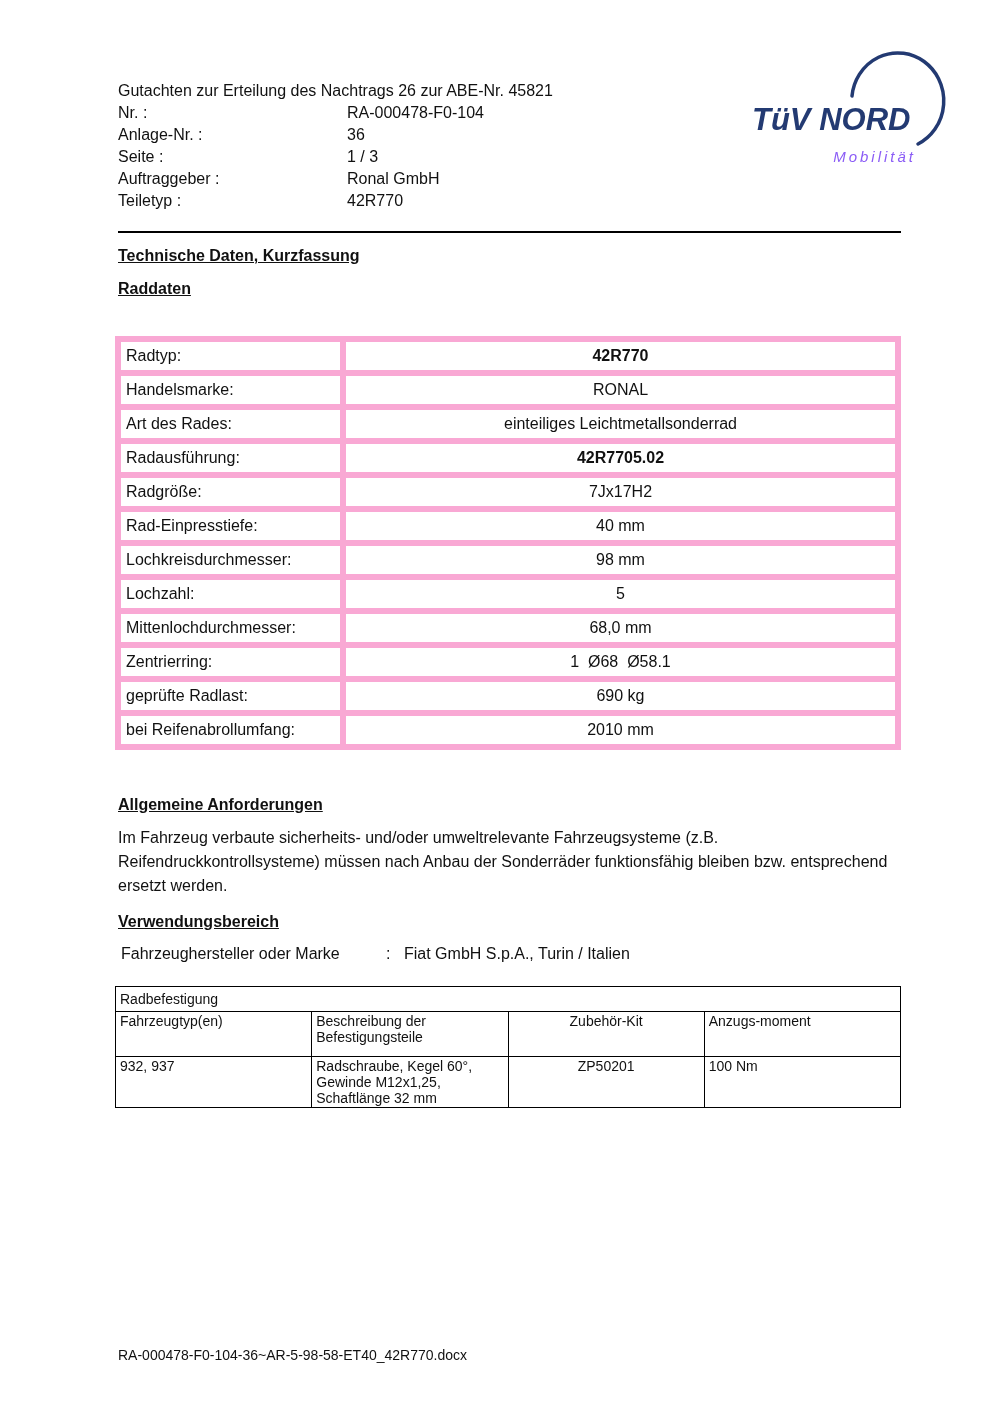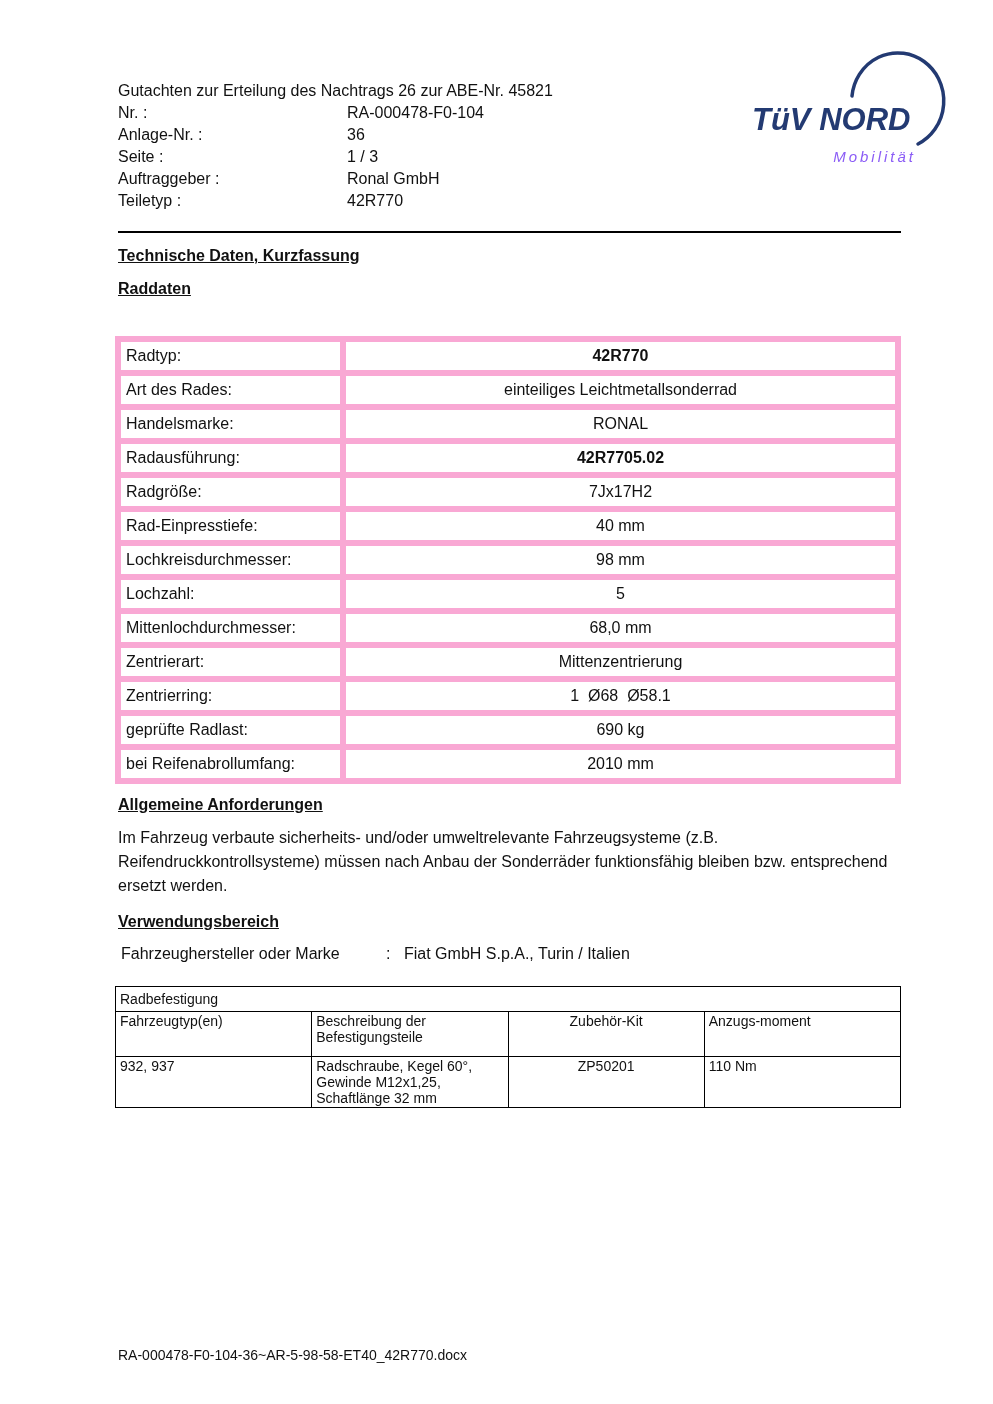--- a/index.html
+++ b/index.html
@@ -108,26 +108,26 @@
   <div class="heading h-technische">Technische Daten, Kurzfassung</div>
   <div class="heading h-raddaten">Raddaten</div>
 
   <table class="raddaten">
     <tbody>
       <tr>
         <td class="lbl">Radtyp:</td>
         <td class="val" style="font-weight: bold;">42R770</td>
       </tr>
       <tr>
+        <td class="lbl">Handelsmarke:</td>
+        <td class="val">RONAL</td>
+      </tr>
+      <tr>
         <td class="lbl">Art des Rades:</td>
         <td class="val">einteiliges Leichtmetallsonderrad</td>
-      </tr>
-      <tr>
-        <td class="lbl">Handelsmarke:</td>
-        <td class="val">RONAL</td>
       </tr>
       <tr>
         <td class="lbl">Radausführung:</td>
         <td class="val" style="font-weight: bold;">42R7705.02</td>
       </tr>
       <tr>
         <td class="lbl">Radgröße:</td>
         <td class="val">7Jx17H2</td>
       </tr>
       <tr>
@@ -138,24 +138,20 @@
         <td class="lbl">Lochkreisdurchmesser:</td>
         <td class="val">98 mm</td>
       </tr>
       <tr>
         <td class="lbl">Lochzahl:</td>
         <td class="val">5</td>
       </tr>
       <tr>
         <td class="lbl">Mittenlochdurchmesser:</td>
         <td class="val">68,0 mm</td>
-      </tr>
-      <tr>
-        <td class="lbl">Zentrierart:</td>
-        <td class="val">Mittenzentrierung</td>
       </tr>
       <tr>
         <td class="lbl">Zentrierring:</td>
         <td class="val">1  Ø68  Ø58.1</td>
       </tr>
       <tr>
         <td class="lbl">geprüfte Radlast:</td>
         <td class="val">690 kg</td>
       </tr>
       <tr>
@@ -183,20 +179,20 @@
       <tr class="hdr-row">
         <td class="c-typ">Fahrzeugtyp(en)</td>
         <td class="c-besch">Beschreibung der Befestigungsteile</td>
         <td class="c-kit">Zubehör-Kit</td>
         <td class="c-moment">Anzugs-moment</td>
       </tr>
       <tr class="data-row">
         <td class="c-typ">932, 937</td>
         <td class="c-besch">Radschraube, Kegel 60°, Gewinde M12x1,25, Schaftlänge 32 mm</td>
         <td class="c-kit">ZP50201</td>
-        <td class="c-moment">110 Nm</td>
+        <td class="c-moment">100 Nm</td>
       </tr>
     </tbody>
   </table>
 
   <div class="footer">RA-000478-F0-104-36~AR-5-98-58-ET40_42R770.docx</div>
 
 </div>
 
 </body></html>

